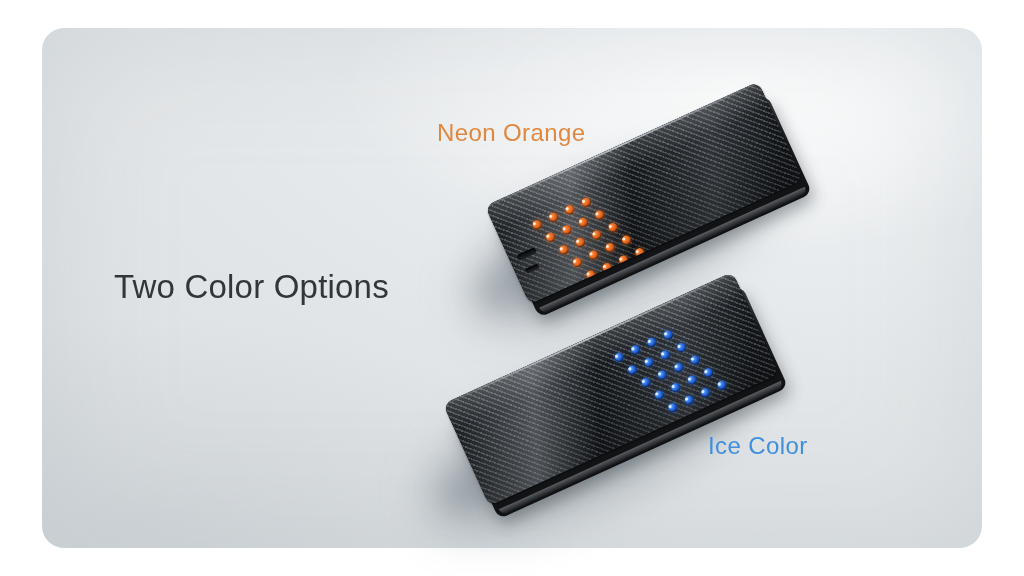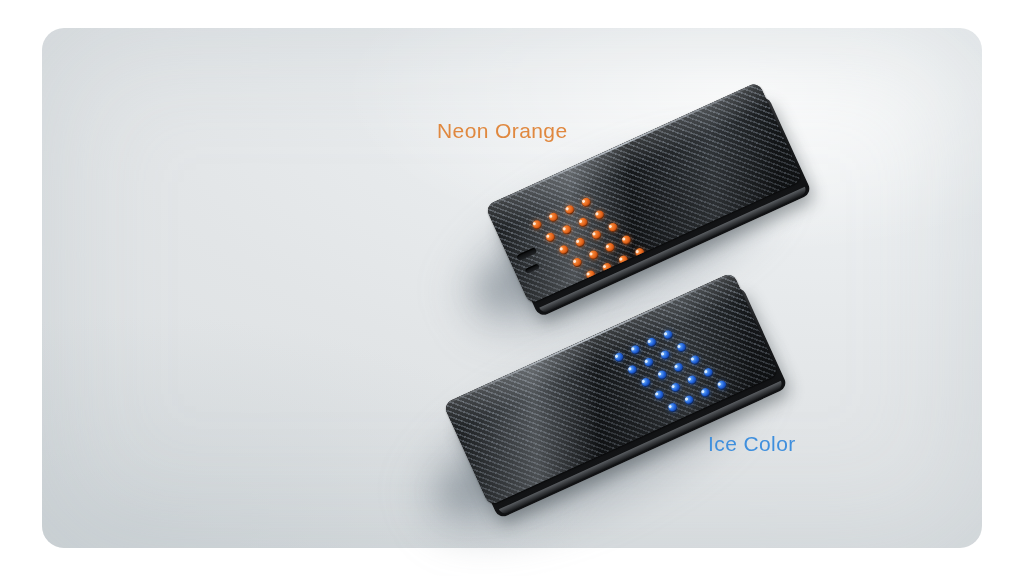--- a/index.html
+++ b/index.html
@@ -32,21 +32,21 @@
   }
 
   
   .headline{
     position:absolute;left:114px;top:268px;
     font-size:33px;font-weight:400;letter-spacing:.2px;
     color:#333638;white-space:nowrap;
   }
 
   
-  .lbl{position:absolute;font-size:21px;font-weight:500;letter-spacing:.4px;white-space:nowrap;}
+  .lbl{position:absolute;font-size:24px;font-weight:500;letter-spacing:.4px;white-space:nowrap;}
   .lbl-orange{left:437px;top:119px;color:#e0883f;}
   .lbl-blue{left:708px;top:432px;color:#3f8fdd;}
 
   
   .shadow{
     position:absolute;border-radius:50%;
     background:rgba(120,131,139,.40);
     filter:blur(22px);
   }
   .shadow-o{left:452px;top:178px;width:330px;height:126px;transform:rotate(-24deg);}
@@ -328,16 +328,17 @@
               <div class="dot dot-b"></div>
             </div>
             <div class="dot-cell">
               <div class="dot dot-b"></div>
             </div>
           </div>
         </div>
     </div>
   </div>
 
+  <div class="headline">Two Color Options</div>
   <div class="lbl lbl-orange">Neon Orange</div>
   <div class="lbl lbl-blue">Ice Color</div>
 
 </div>
 
 </body></html>

